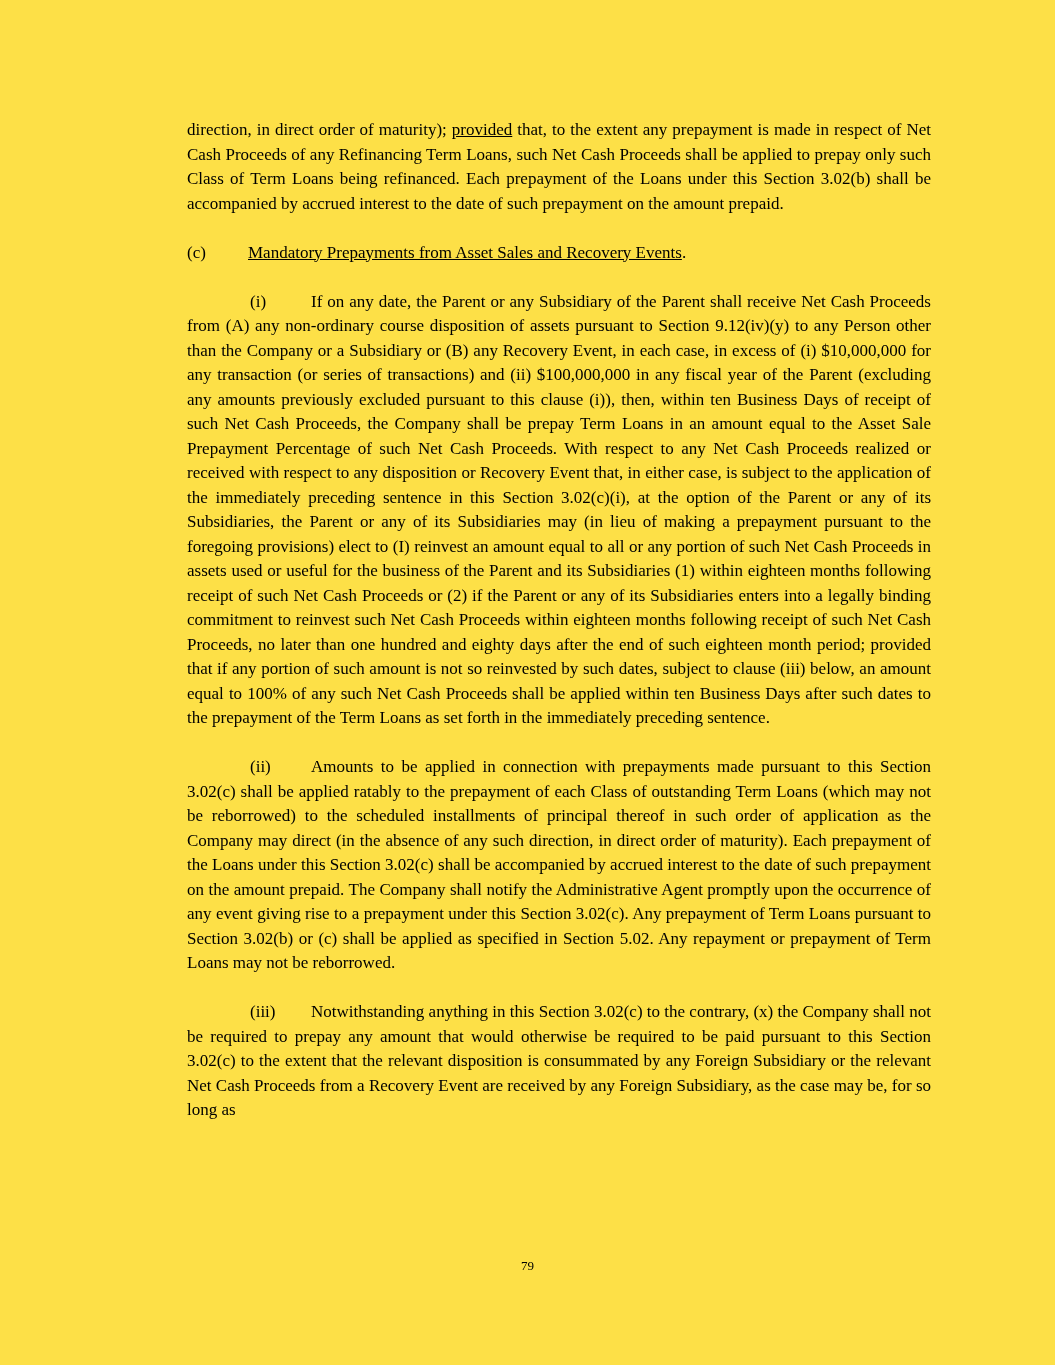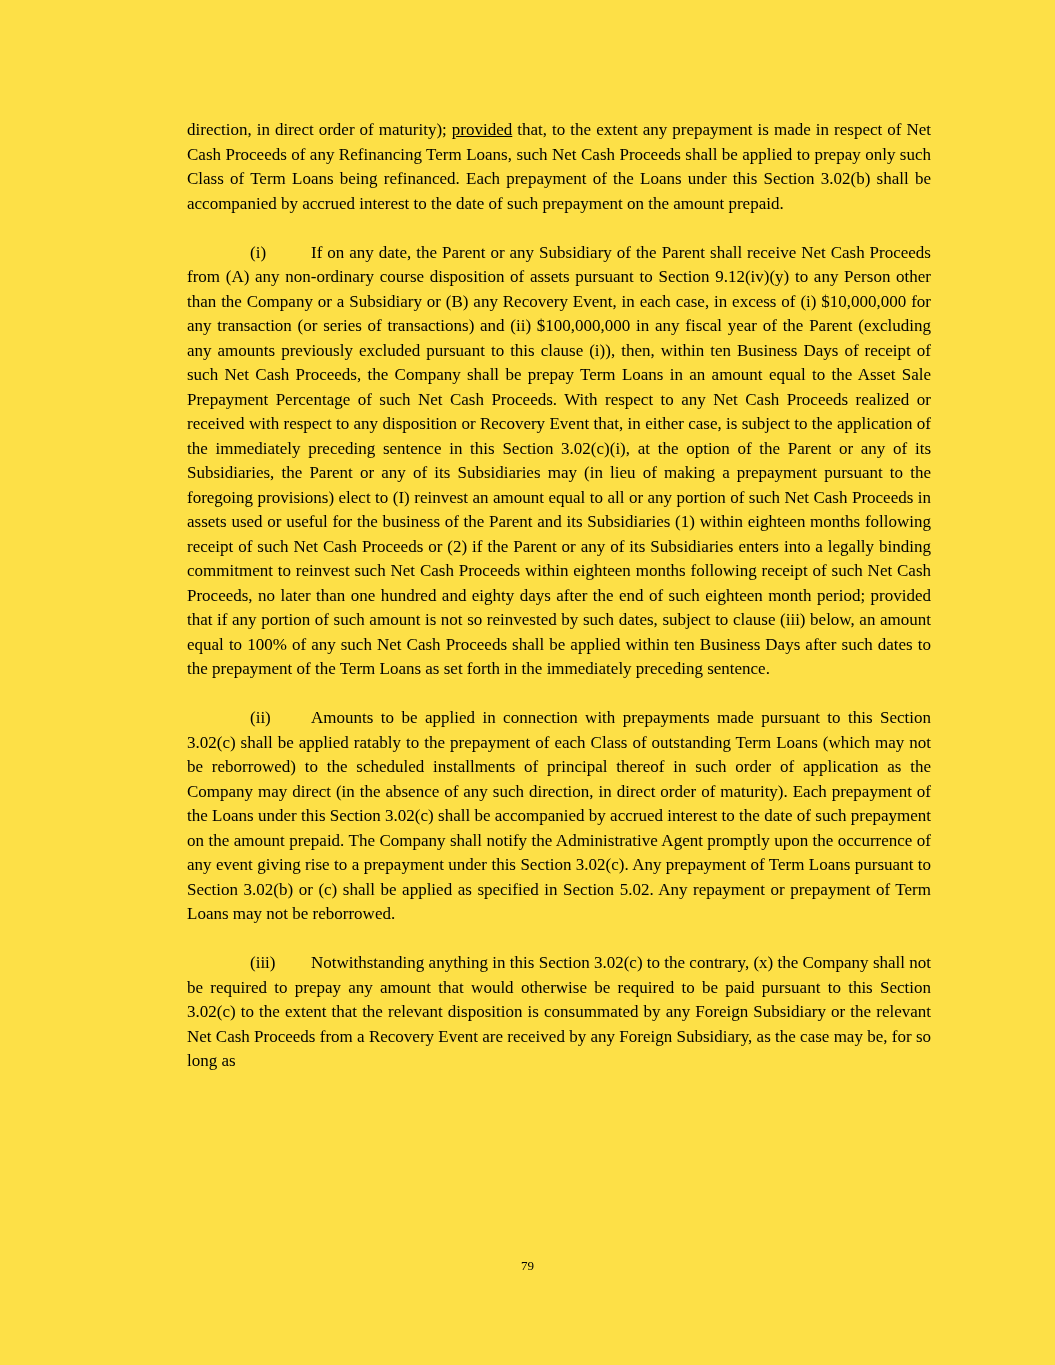--- a/index.html
+++ b/index.html
@@ -56,20 +56,21 @@
   }
 </style>
 </head>
 <body>
 
 <div class="page">
   <div class="content">
 
     <p><span>direction, in direct order of maturity); </span><span class="underline">provided</span><span> that, to the extent any prepayment is made in respect of Net Cash Proceeds of any Refinancing Term Loans, such Net Cash Proceeds shall be applied to prepay only such Class of Term Loans being refinanced. Each prepayment of the Loans under this Section 3.02(b) shall be accompanied by accrued interest to the date of such prepayment on the amount prepaid.</span></p>
 
+    <p><span class="plabel">(c)</span><span class="underline">Mandatory Prepayments from Asset Sales and Recovery Events</span><span>.</span></p>
 
     <p class="sub"><span class="plabel">(i)</span><span>If on any date, the Parent or any Subsidiary of the Parent shall receive Net Cash Proceeds from (A) any non-ordinary course disposition of assets pursuant to Section 9.12(iv)(y) to any Person other than the Company or a Subsidiary or (B) any Recovery Event, in each case, in excess of (i) $10,000,000 for any transaction (or series of transactions) and (ii) $100,000,000 in any fiscal year of the Parent (excluding any amounts previously excluded pursuant to this clause (i)), then, within ten Business Days of receipt of such Net Cash Proceeds, the Company shall be prepay Term Loans in an amount equal to the Asset Sale Prepayment Percentage of such Net Cash Proceeds. With respect to any Net Cash Proceeds realized or received with respect to any disposition or Recovery Event that, in either case, is subject to the application of the immediately preceding sentence in this Section 3.02(c)(i), at the option of the Parent or any of its Subsidiaries, the Parent or any of its Subsidiaries may (in lieu of making a prepayment pursuant to the foregoing provisions) elect to (I) reinvest an amount equal to all or any portion of such Net Cash Proceeds in assets used or useful for the business of the Parent and its Subsidiaries (1) within eighteen months following receipt of such Net Cash Proceeds or (2) if the Parent or any of its Subsidiaries enters into a legally binding commitment to reinvest such Net Cash Proceeds within eighteen months following receipt of such Net Cash Proceeds, no later than one hundred and eighty days after the end of such eighteen month period; provided that if any portion of such amount is not so reinvested by such dates, subject to clause (iii) below, an amount equal to 100% of any such Net Cash Proceeds shall be applied within ten Business Days after such dates to the prepayment of the Term Loans as set forth in the immediately preceding sentence.</span></p>
 
     <p class="sub"><span class="plabel">(ii)</span><span>Amounts to be applied in connection with prepayments made pursuant to this Section 3.02(c) shall be applied ratably to the prepayment of each Class of outstanding Term Loans (which may not be reborrowed) to the scheduled installments of principal thereof in such order of application as the Company may direct (in the absence of any such direction, in direct order of maturity). Each prepayment of the Loans under this Section 3.02(c) shall be accompanied by accrued interest to the date of such prepayment on the amount prepaid. The Company shall notify the Administrative Agent promptly upon the occurrence of any event giving rise to a prepayment under this Section 3.02(c). Any prepayment of Term Loans pursuant to Section 3.02(b) or (c) shall be applied as specified in Section 5.02. Any repayment or prepayment of Term Loans may not be reborrowed.</span></p>
 
     <p class="sub last"><span class="plabel">(iii)</span><span>Notwithstanding anything in this Section 3.02(c) to the contrary, (x) the Company shall not be required to prepay any amount that would otherwise be required to be paid pursuant to this Section 3.02(c) to the extent that the relevant disposition is consummated by any Foreign Subsidiary or the relevant Net Cash Proceeds from a Recovery Event are received by any Foreign Subsidiary, as the case may be, for so long as</span></p>
 
   </div>
 
   <div class="footer">79</div>

